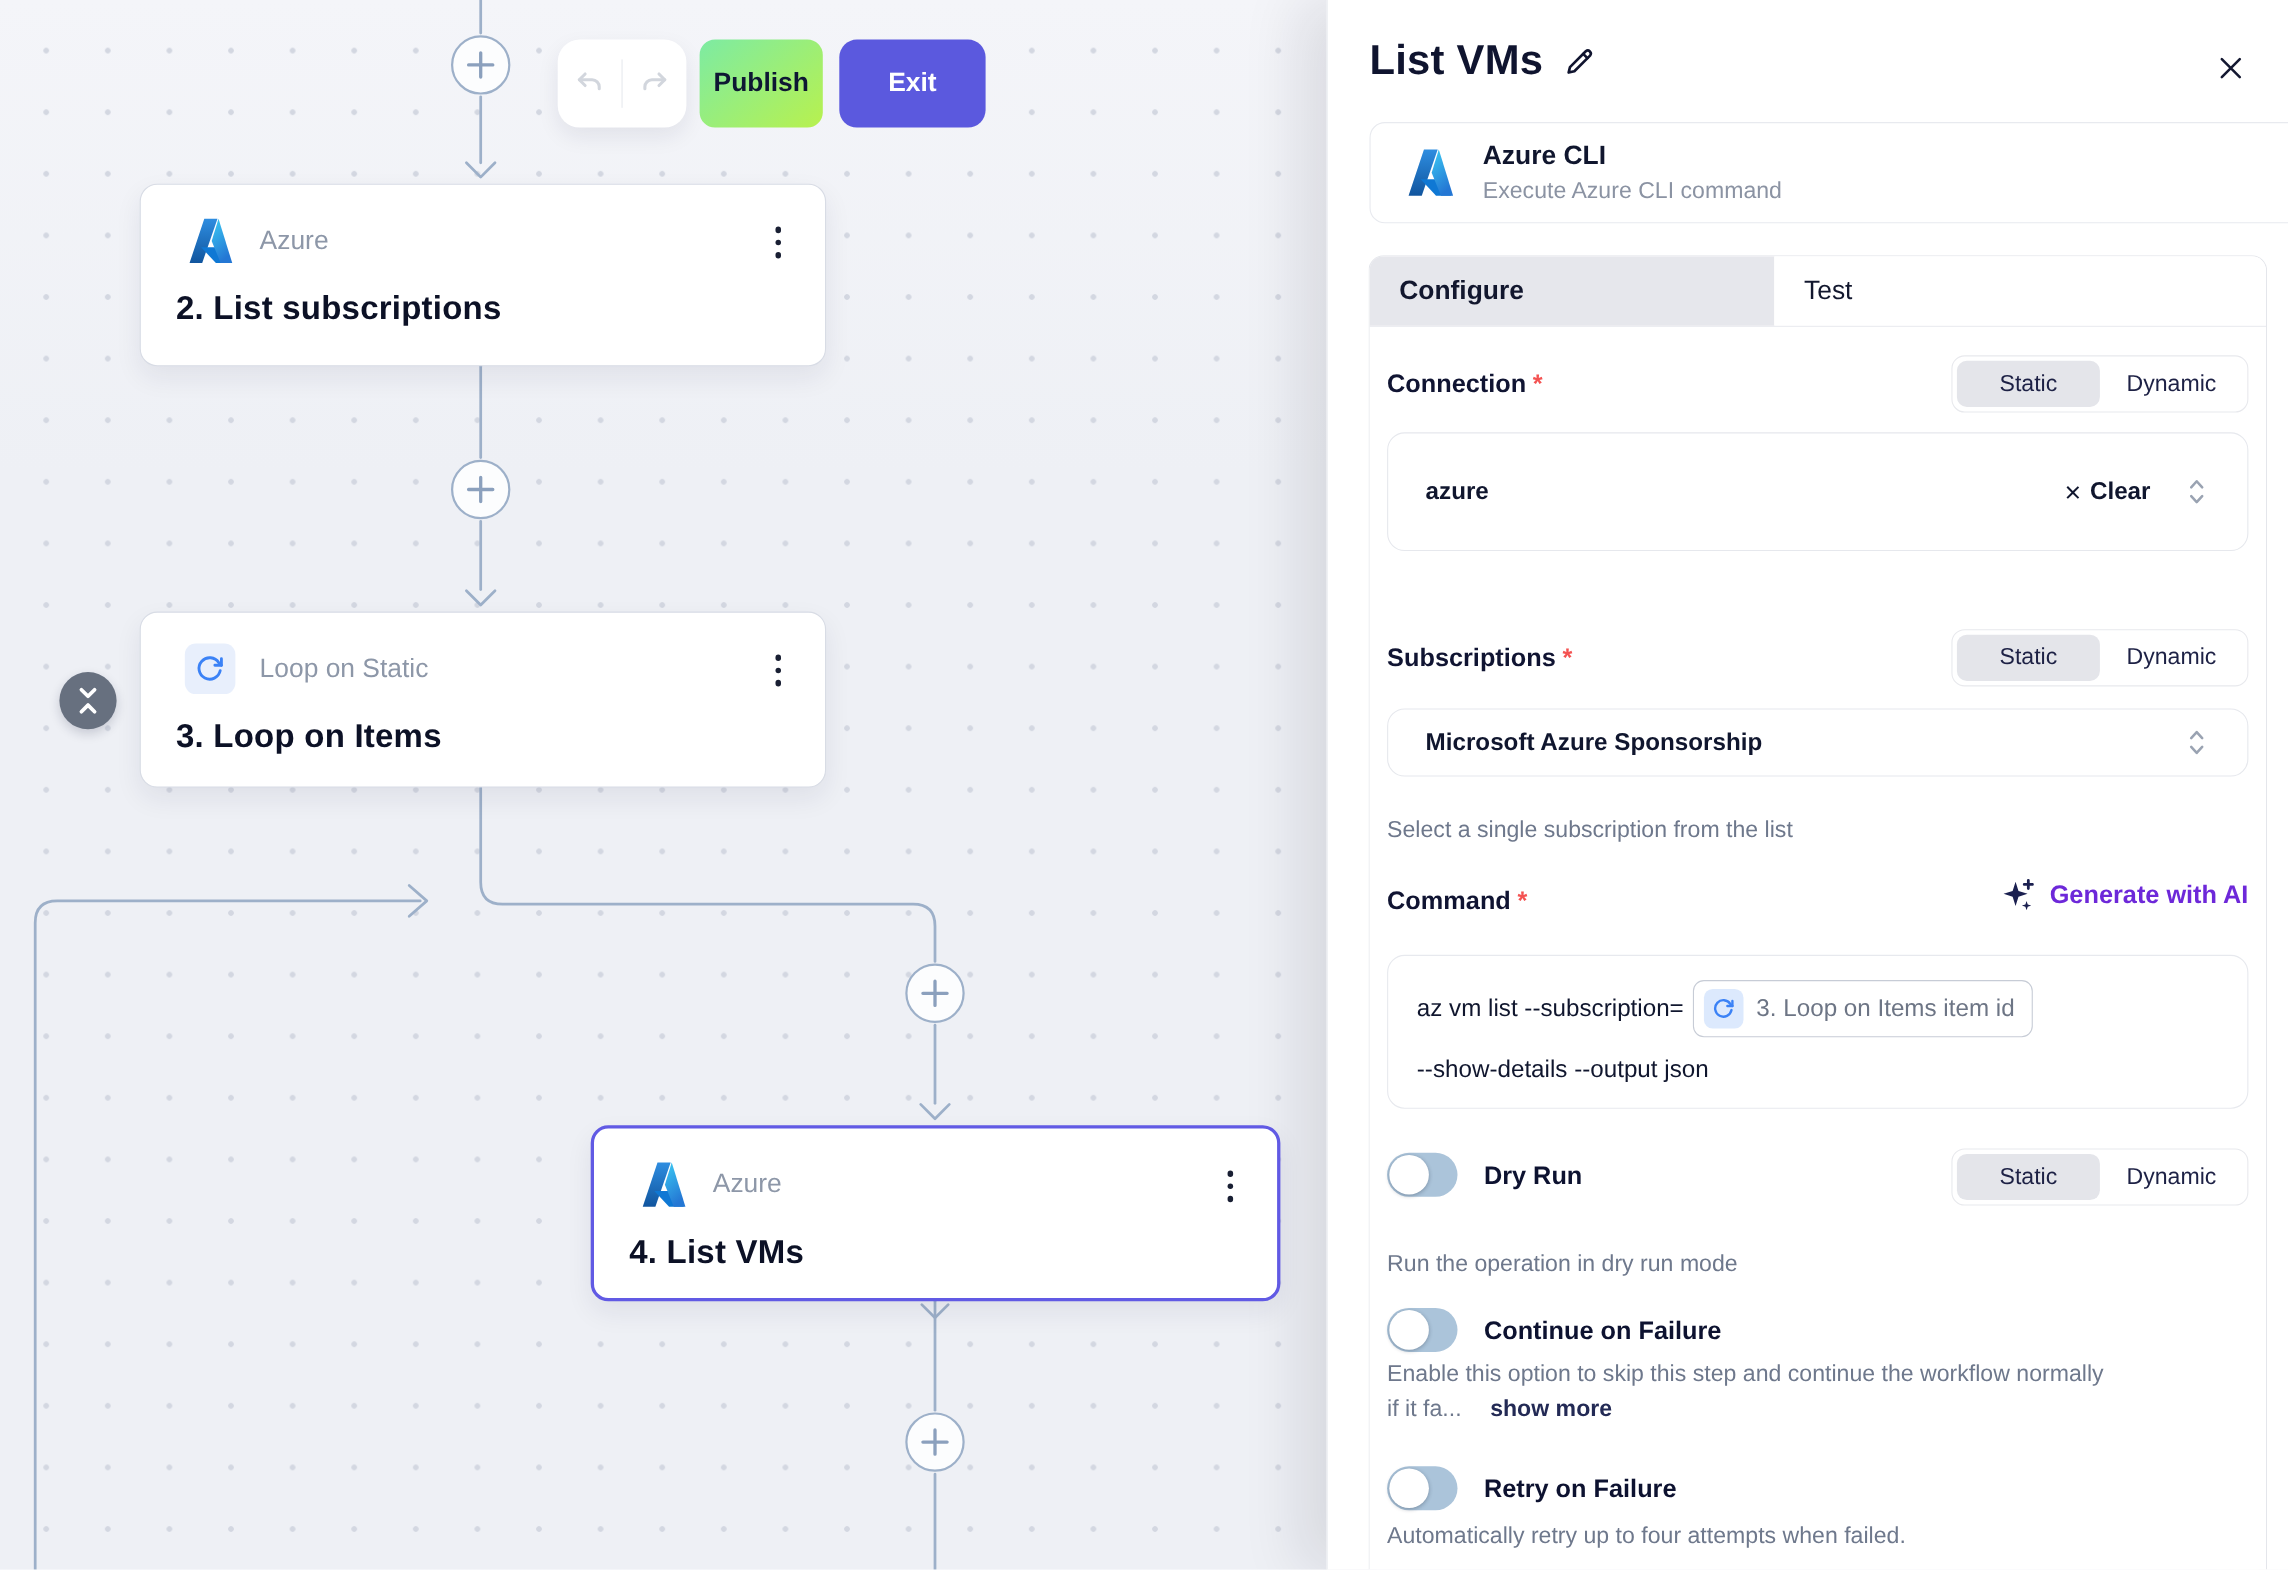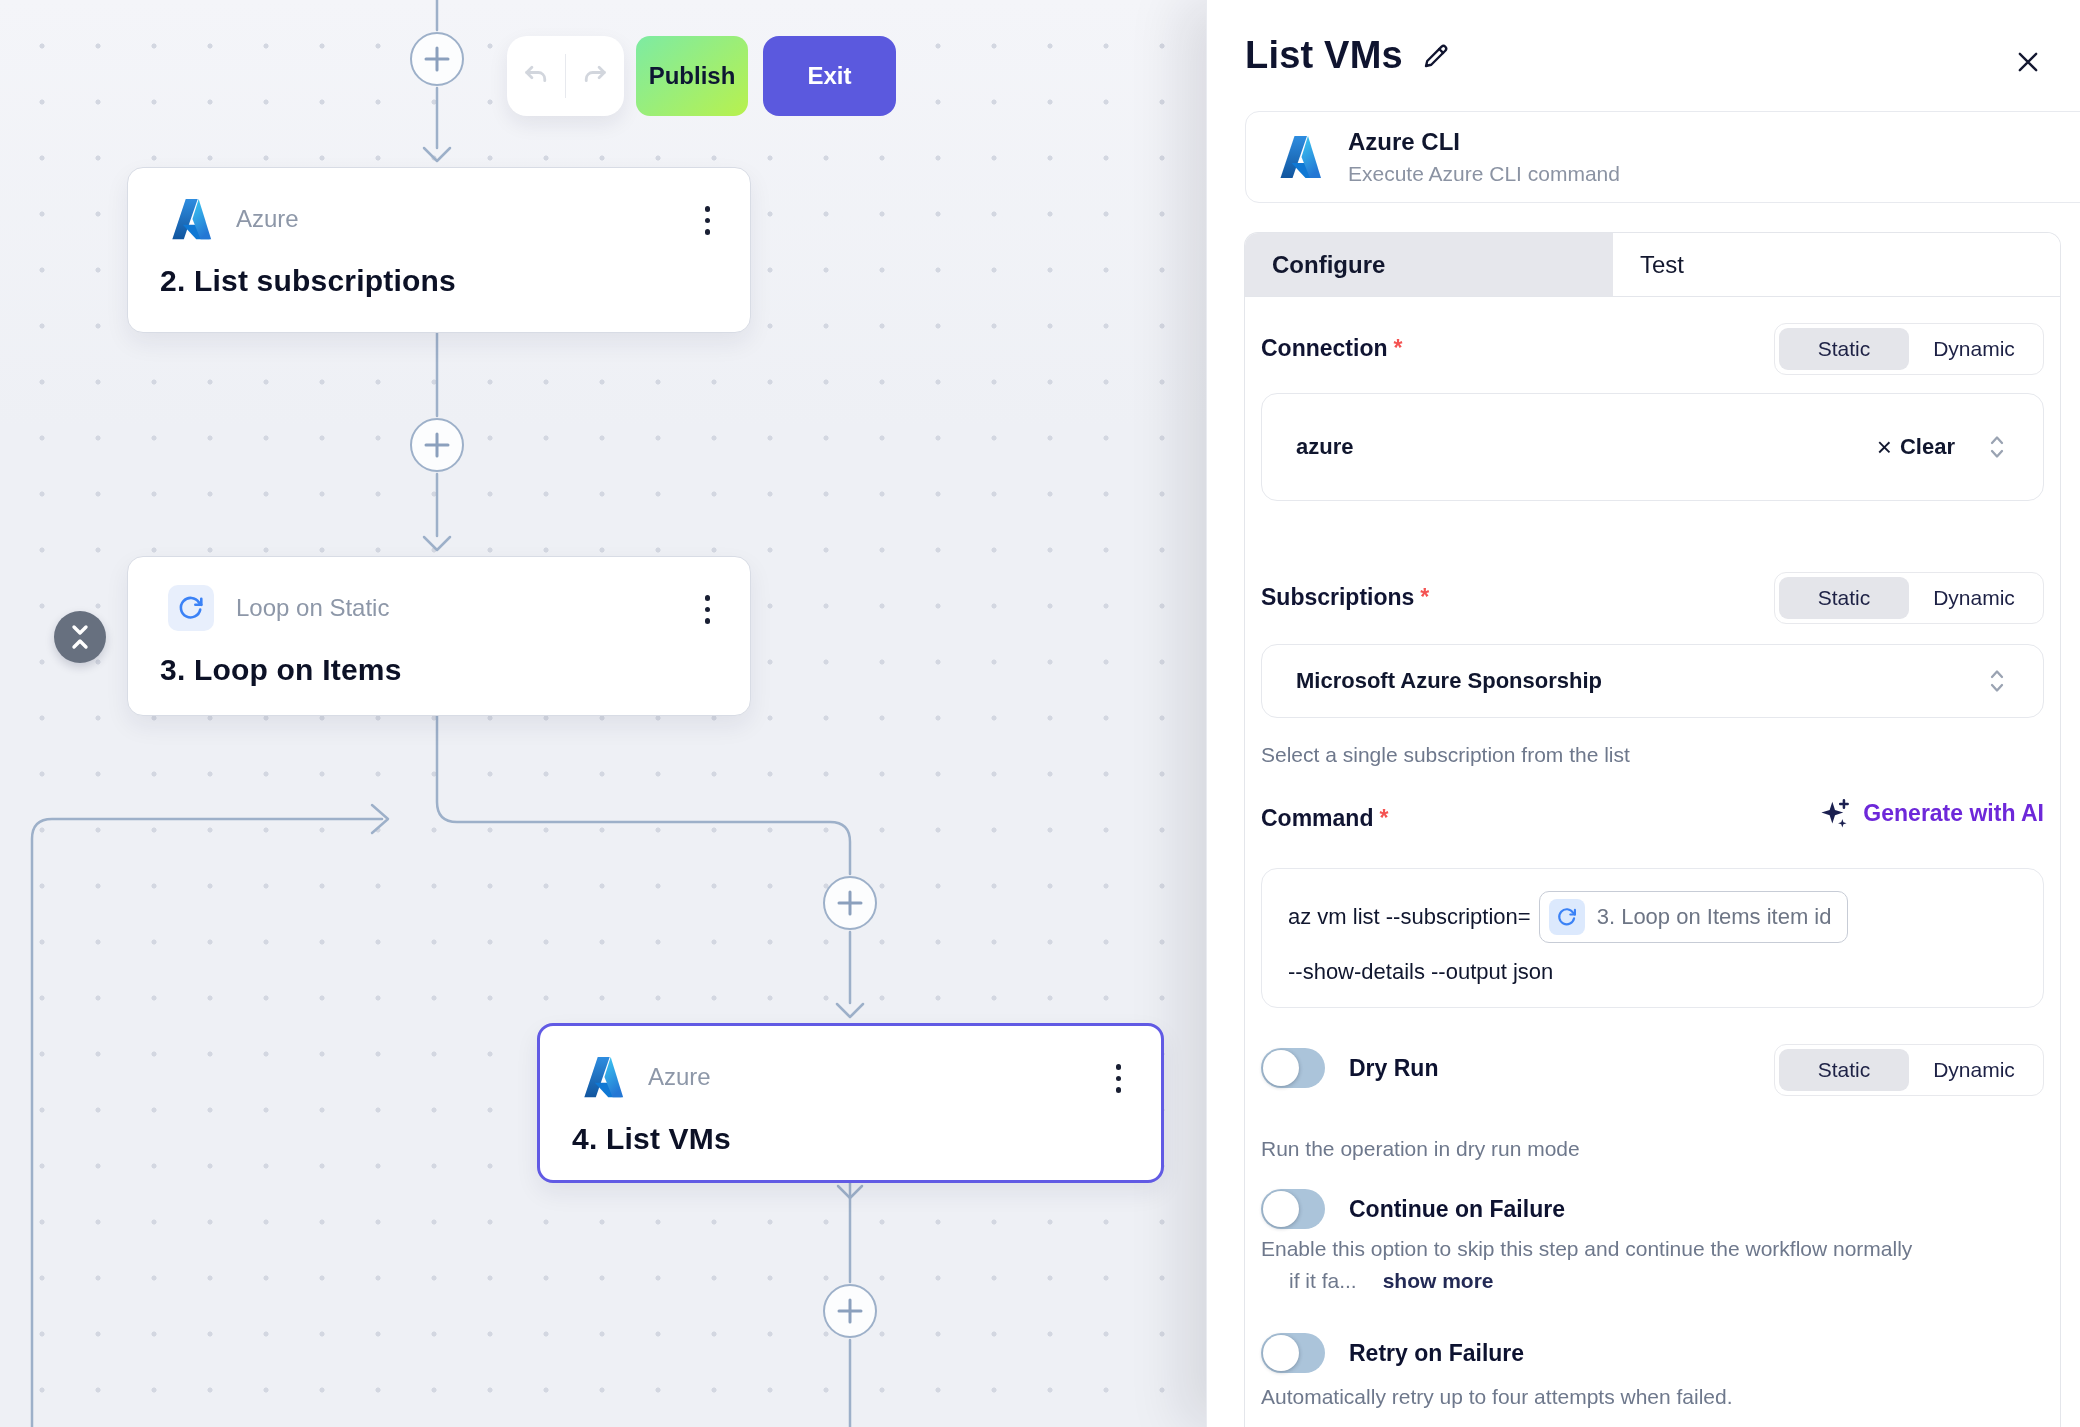--- a/index.html
+++ b/index.html
@@ -322,21 +322,21 @@
           </svg>
         </div>
 
         <div class="field-label" style="top:287px;">
           <span>Subscriptions</span><span class="req">*</span>
         </div>
         <div class="segmented" style="top:275px;">
           <div class="seg on">Static</div>
           <div class="seg">Dynamic</div>
         </div>
-        <div class="select-box" style="top:347px; height:74px;">
+        <div class="select-box" style="top:347px; height:62px;">
           <span class="select-value">Microsoft Azure Sponsorship</span>
           <svg class="carets" width="24" height="28" viewBox="0 0 24 28" fill="none" stroke="#9aa3b2" stroke-width="2.3" stroke-linecap="round" stroke-linejoin="round">
             <polyline points="7,10 12,4.5 17,10"></polyline>
               <polyline points="7,18 12,23.5 17,18"></polyline>
           </svg>
         </div>
         <div class="helper" style="top:446px;">Select a single subscription from the list</div>
 
         <div class="field-label" style="top:508px;">
           <span>Command</span><span class="req">*</span>
@@ -373,21 +373,21 @@
           <div class="seg on">Static</div>
           <div class="seg">Dynamic</div>
         </div>
         <div class="helper" style="top:840px;">Run the operation in dry run mode</div>
 
         <div class="toggle" style="top:892px;">
             <span class="knob"></span>
           </div>
         <div class="toggle-label" style="top:899px;">Continue on Failure</div>
         <div class="helper" style="top:940px;">Enable this option to skip this step and continue the workflow normally</div>
-        <div class="helper" style="top:972px;margin-left:28px;">
+        <div class="helper" style="top:972px;">
           <span>if it fa...</span><span class="show-more">show more</span>
         </div>
 
         <div class="toggle" style="top:1036px;">
             <span class="knob"></span>
           </div>
         <div class="toggle-label" style="top:1043px;">Retry on Failure</div>
         <div class="helper" style="top:1088px;">Automatically retry up to four attempts when failed.</div>
 
       </div>

